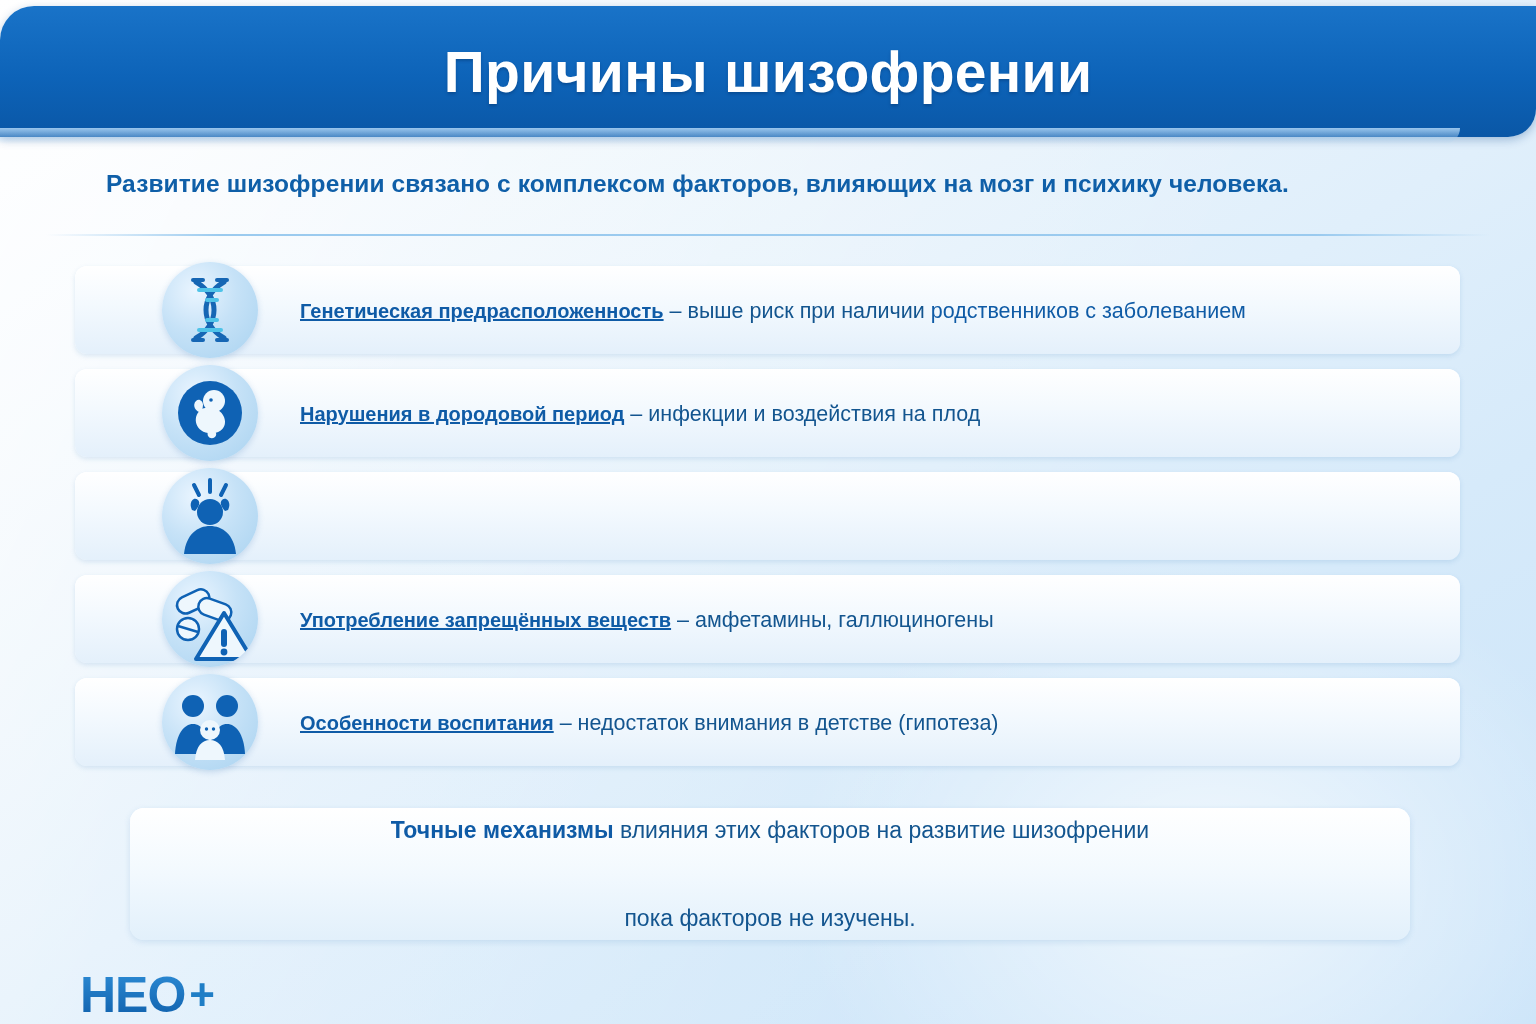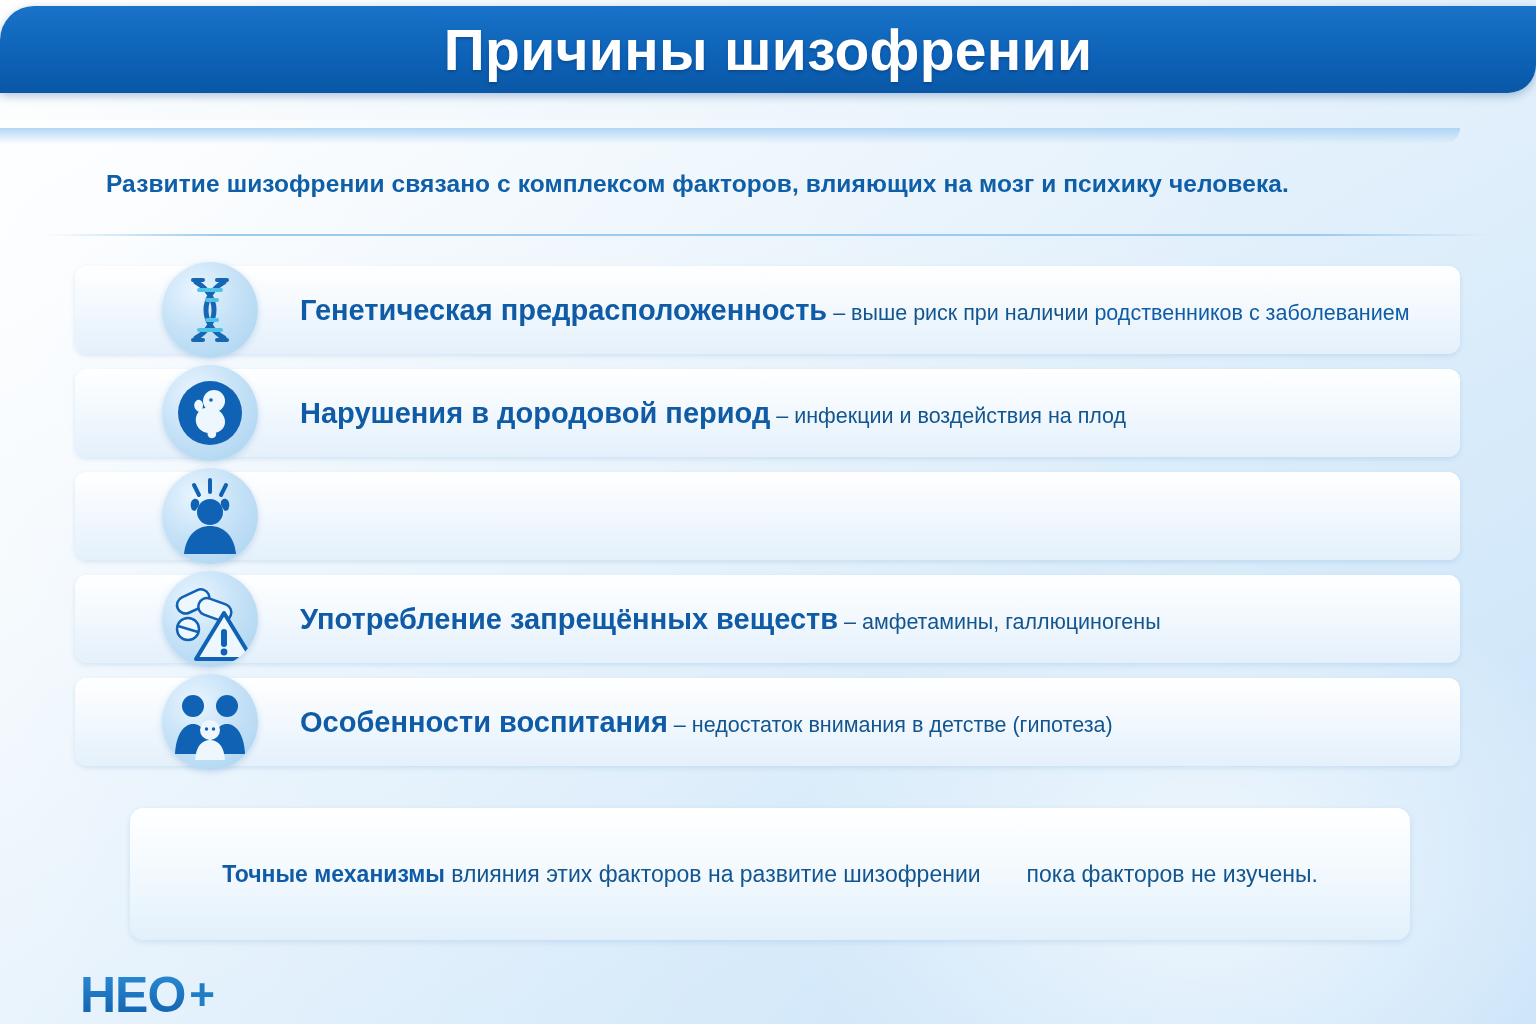--- a/index.html
+++ b/index.html
@@ -39,21 +39,21 @@
     background: radial-gradient(ellipse at center, rgba(255,255,255,0.65), rgba(255,255,255,0) 65%);
     pointer-events: none;
   }
 
   
   .header {
     position: absolute;
     left: 0;
     top: 6px;
     width: 1536px;
-    height: 87px;
+    height: 131px;
     background: linear-gradient(180deg, #1973c8 0%, #0d63b8 55%, #0a57a6 100%);
     border-top-left-radius: 34px;
     border-bottom-right-radius: 28px;
     box-shadow: 0 3px 10px rgba(10,70,140,0.30);
     display: flex;
     align-items: center;
     justify-content: center;
   }
   .header-title {
     color: #ffffff;
@@ -136,21 +136,22 @@
     height: 96px;
     display: flex;
     align-items: center;
     width: 1140px;
     font-size: 23px;
     color: #10538f;
   }
   .row-text .strong {
     font-weight: bold;
     color: #0f5ba6;
-    font-size: 29px;
+    font-size: 20px;
+    text-decoration: underline;
   }
   .row-text .rest {
     font-weight: normal;
     color: #13558f;
     font-size: 21.5px;
   }
   .row-text .rest b {
     font-weight: normal;
     color: #0f5ba6;
   }
@@ -159,21 +160,21 @@
   .note {
     position: absolute;
     left: 130px;
     top: 808px;
     width: 1280px;
     height: 132px;
     border-radius: 14px;
     background: linear-gradient(180deg, #ffffff 0%, #f2f9fe 50%, #e2f0fb 100%);
     box-shadow: 0 2px 6px rgba(80,140,195,0.18), inset 0 1px 0 rgba(255,255,255,0.9);
     display: flex;
-    flex-direction: row;
+    flex-direction: column;
     align-items: center;
     justify-content: center;
     color: #13558f;
     font-size: 23px;
     line-height: 42px;
     text-align: center;
     gap: 46px;
   }
   .note b { color: #0f5ba6; }
 

